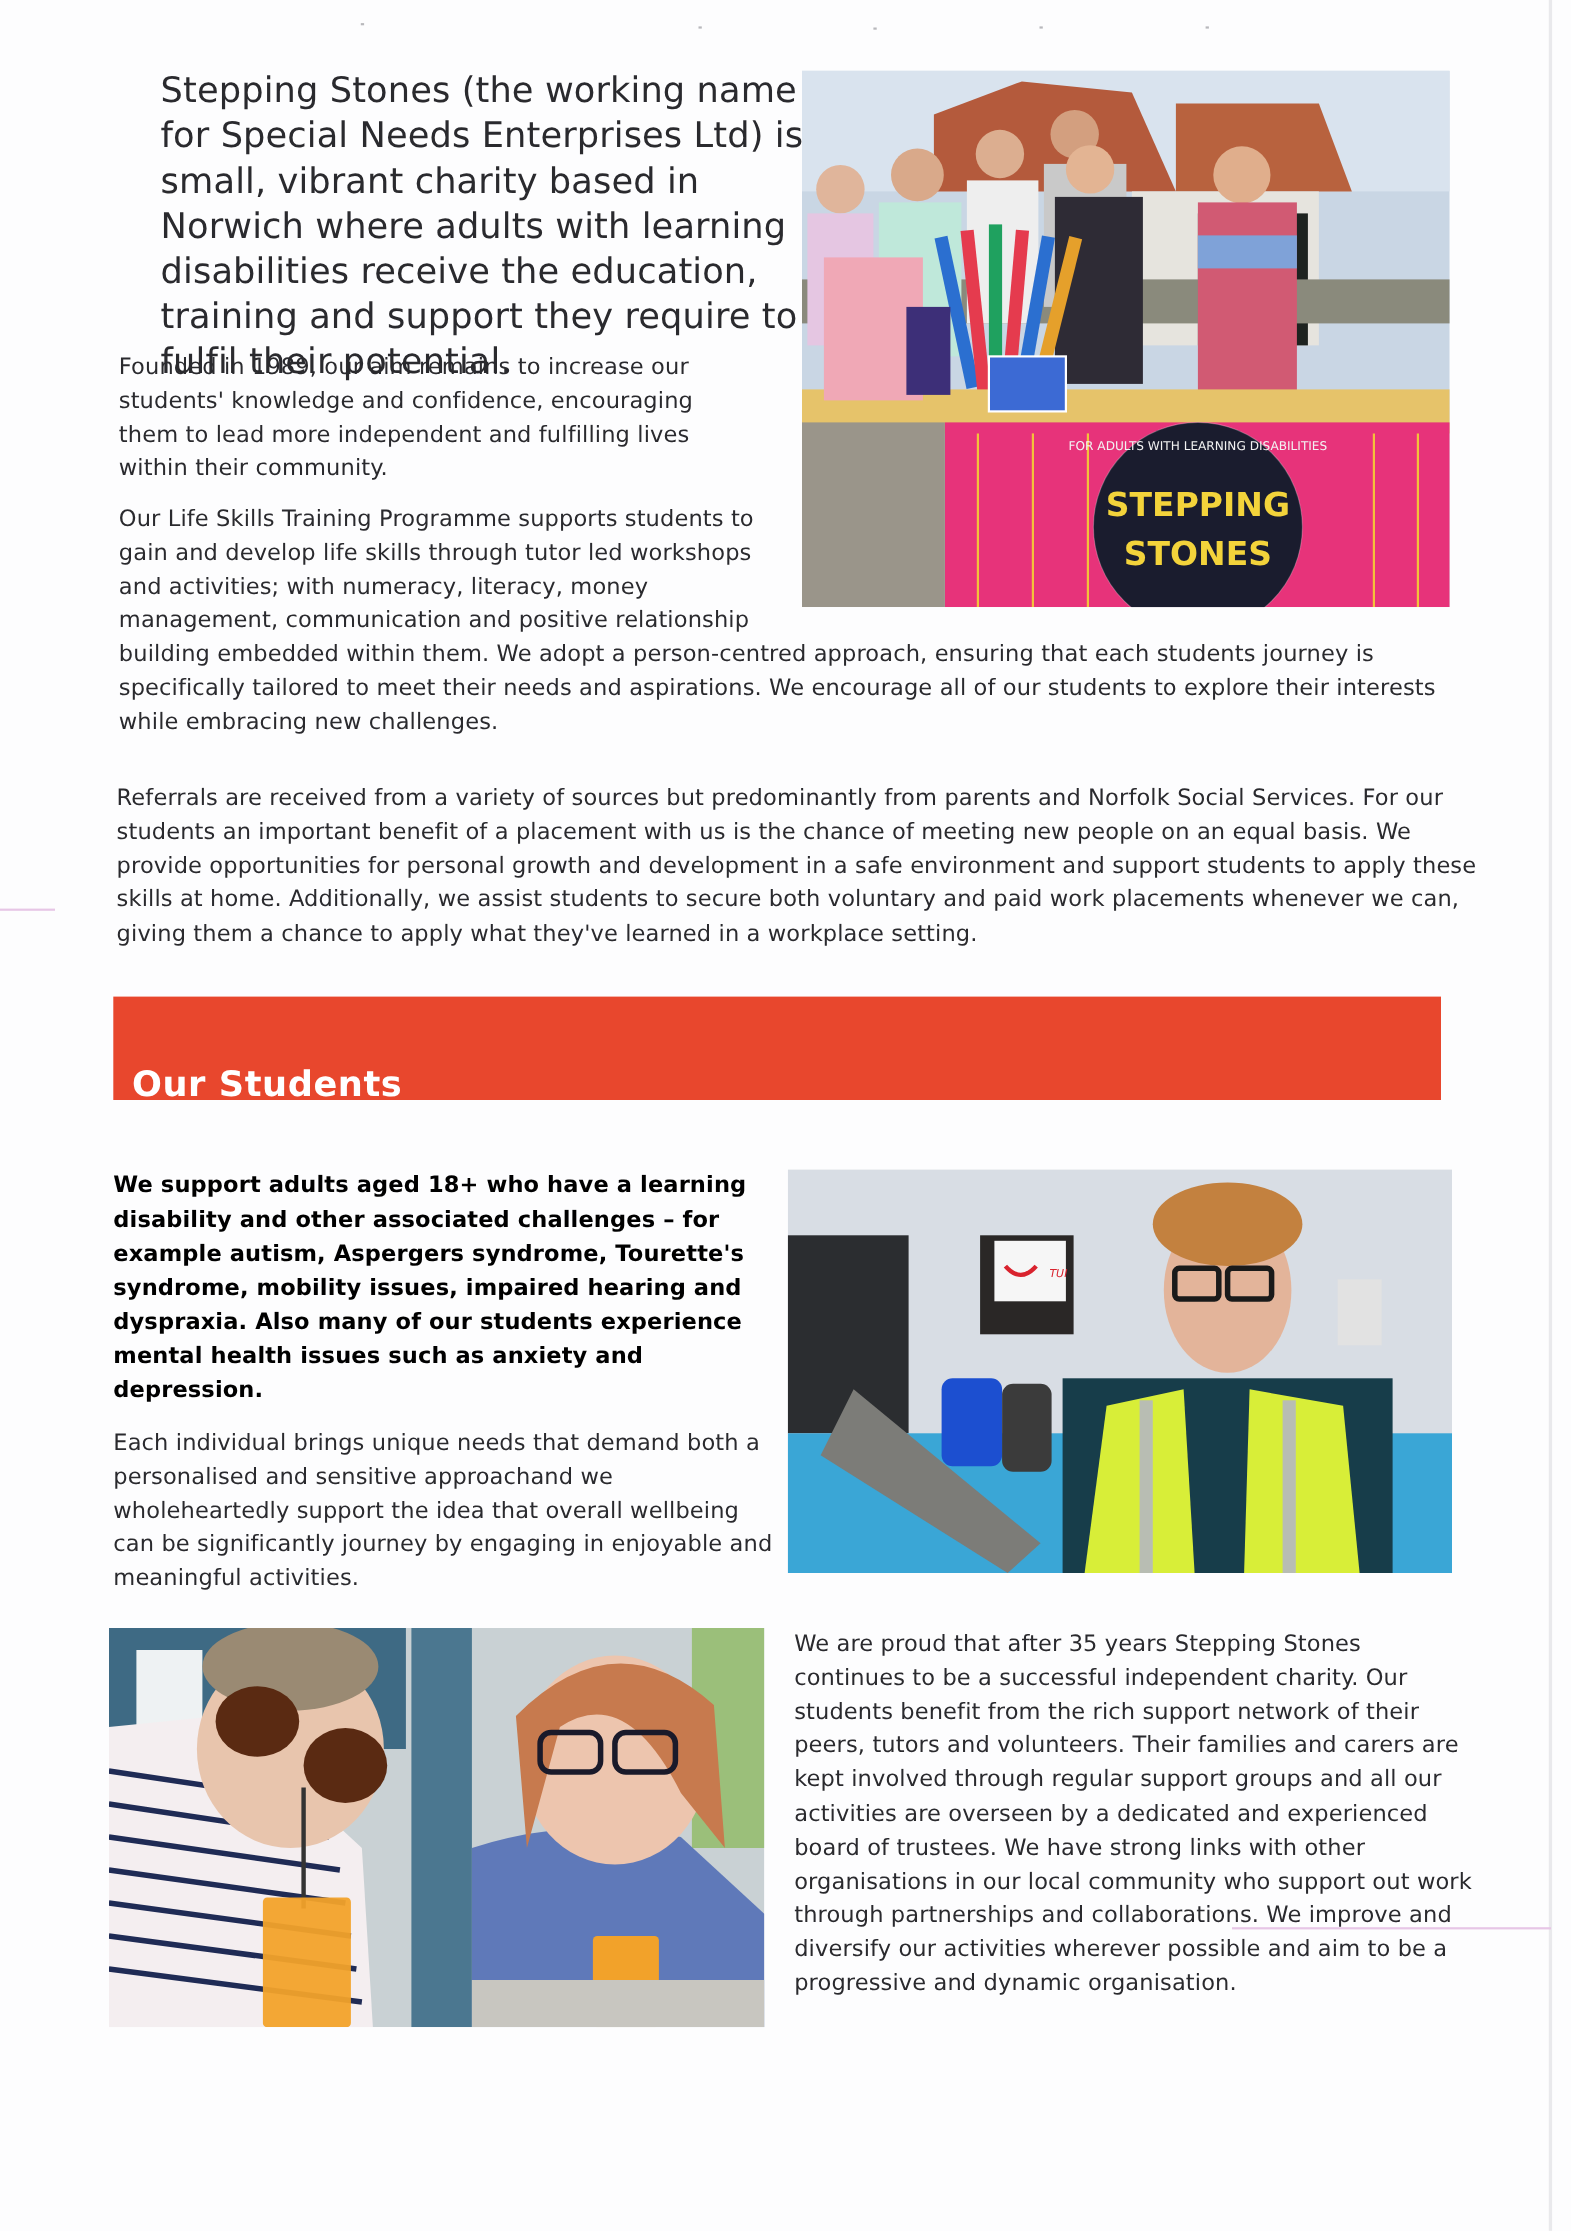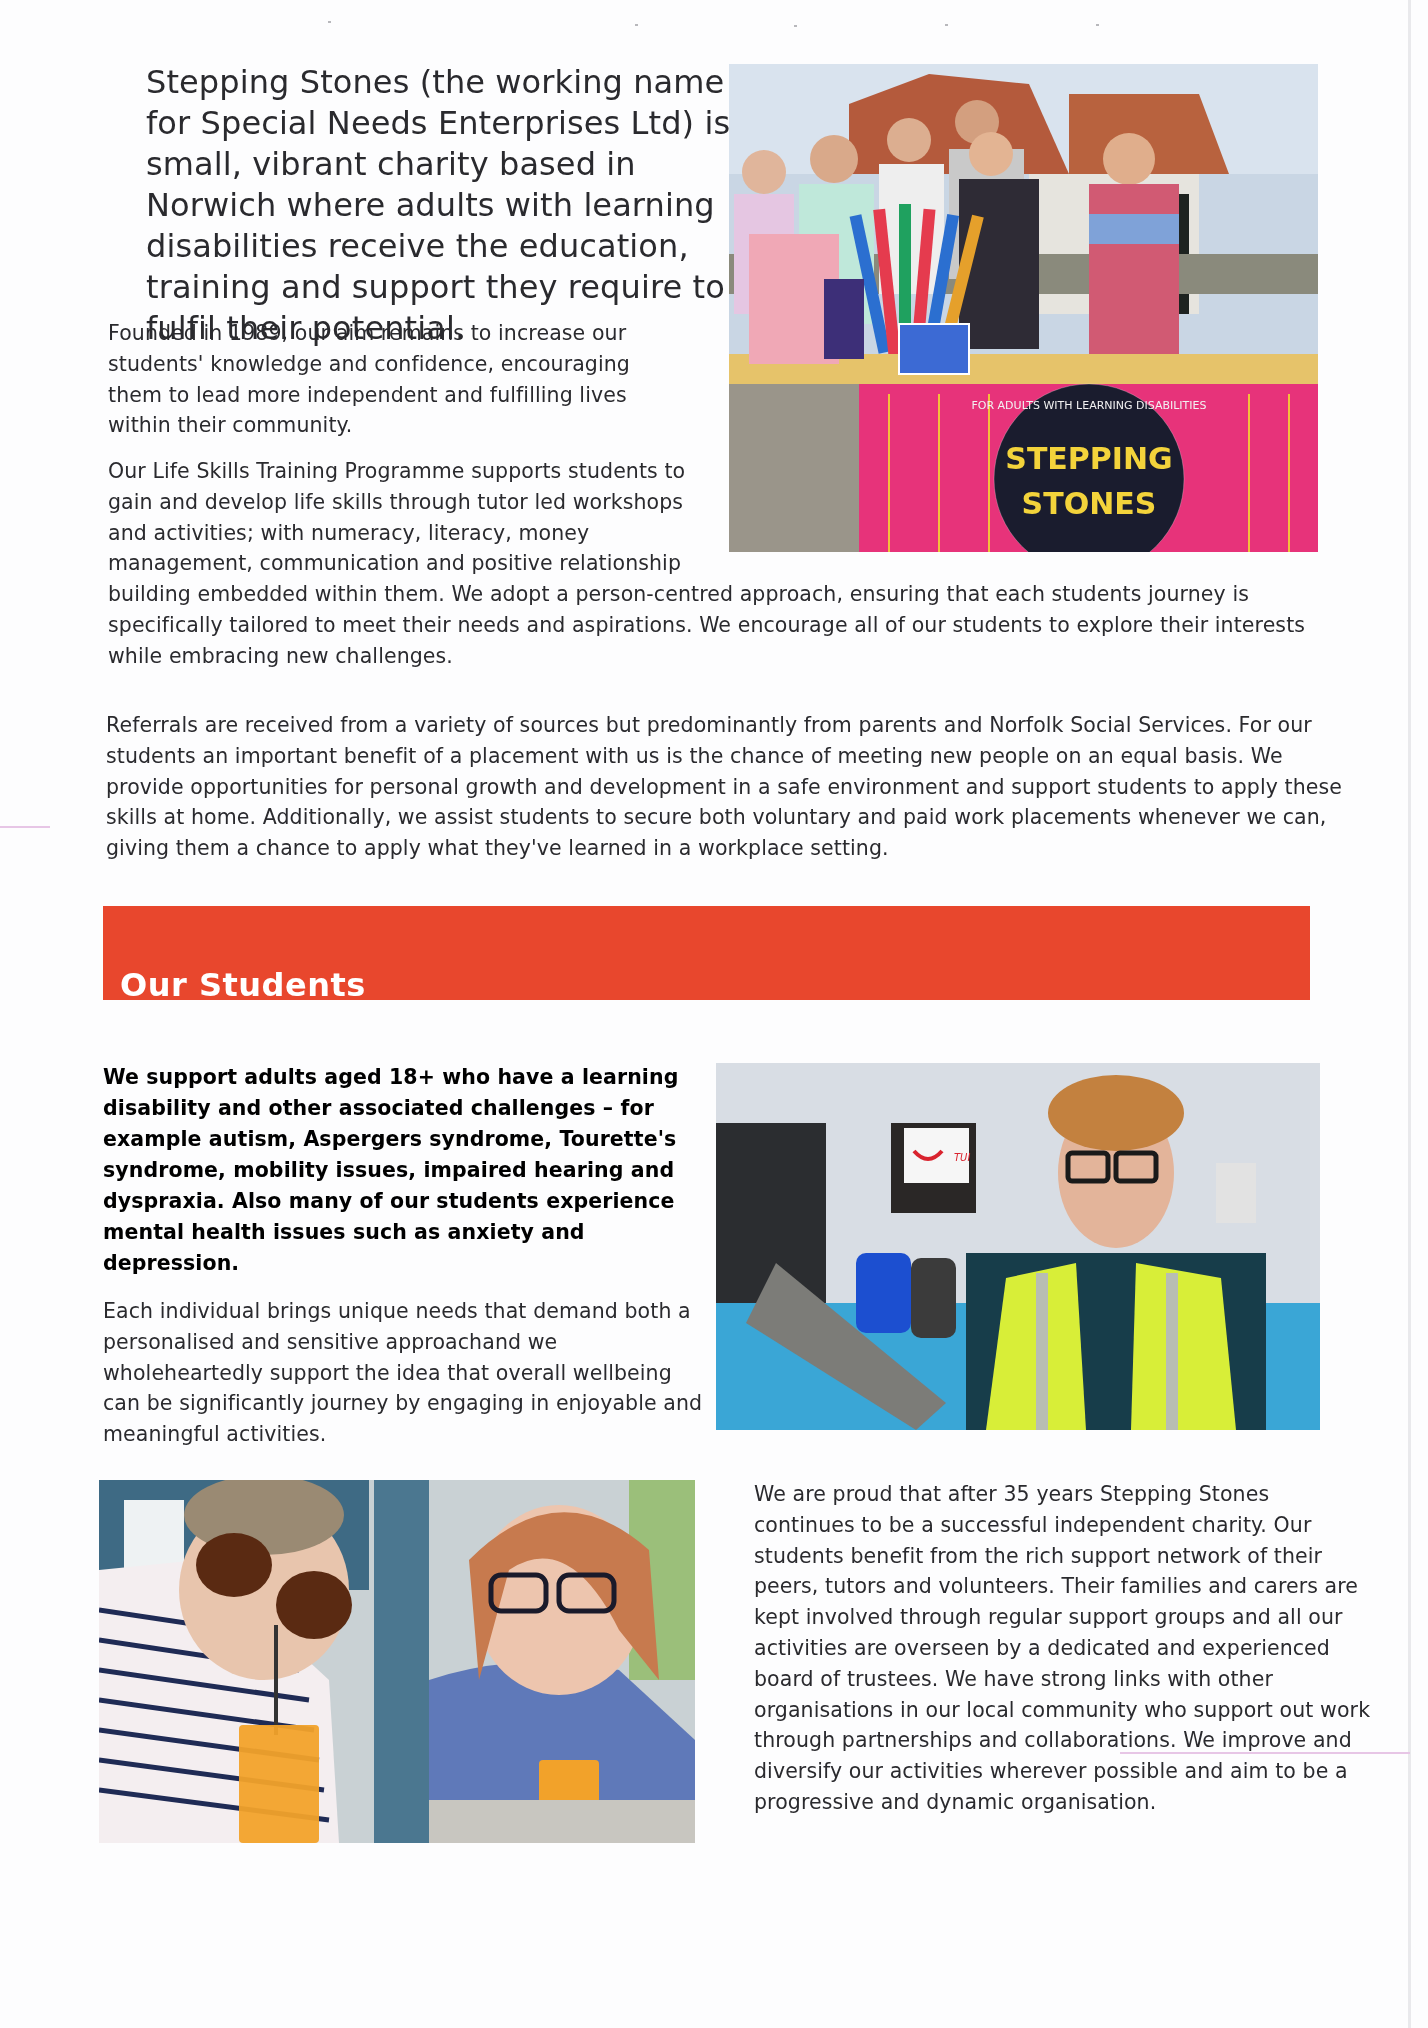--- a/index.html
+++ b/index.html
@@ -37,21 +37,21 @@
   .banner-title {
     position:absolute; left:17px; top:20px;
     font-family:"DejaVu Sans", sans-serif; font-weight:bold;
     font-size:32px; color:#ffffff; letter-spacing:0.5px;margin-top:40px;
   }
   .bold-p {
     left:103px; top:1062px; width:600px;
     font-size:20.5px; line-height:31px; font-weight:bold; color:#000000;
   }
   .p-each { left:103px; top:1296px; width:610px; }
-  .p-proud { left:722px; top:1479px; width:620px;margin-left:32px; }
+  .p-proud { left:722px; top:1479px; width:620px; }
 </style>
 </head>
 <body>
 
 <div class="scan-edge"></div>
 <div class="scan-mark" style="left:328px;top:21px"></div>
 <div class="scan-mark" style="left:635px;top:24px"></div>
 <div class="scan-mark" style="left:794px;top:25px"></div>
 <div class="scan-mark" style="left:945px;top:24px"></div>
 <div class="scan-mark" style="left:1096px;top:24px"></div>

